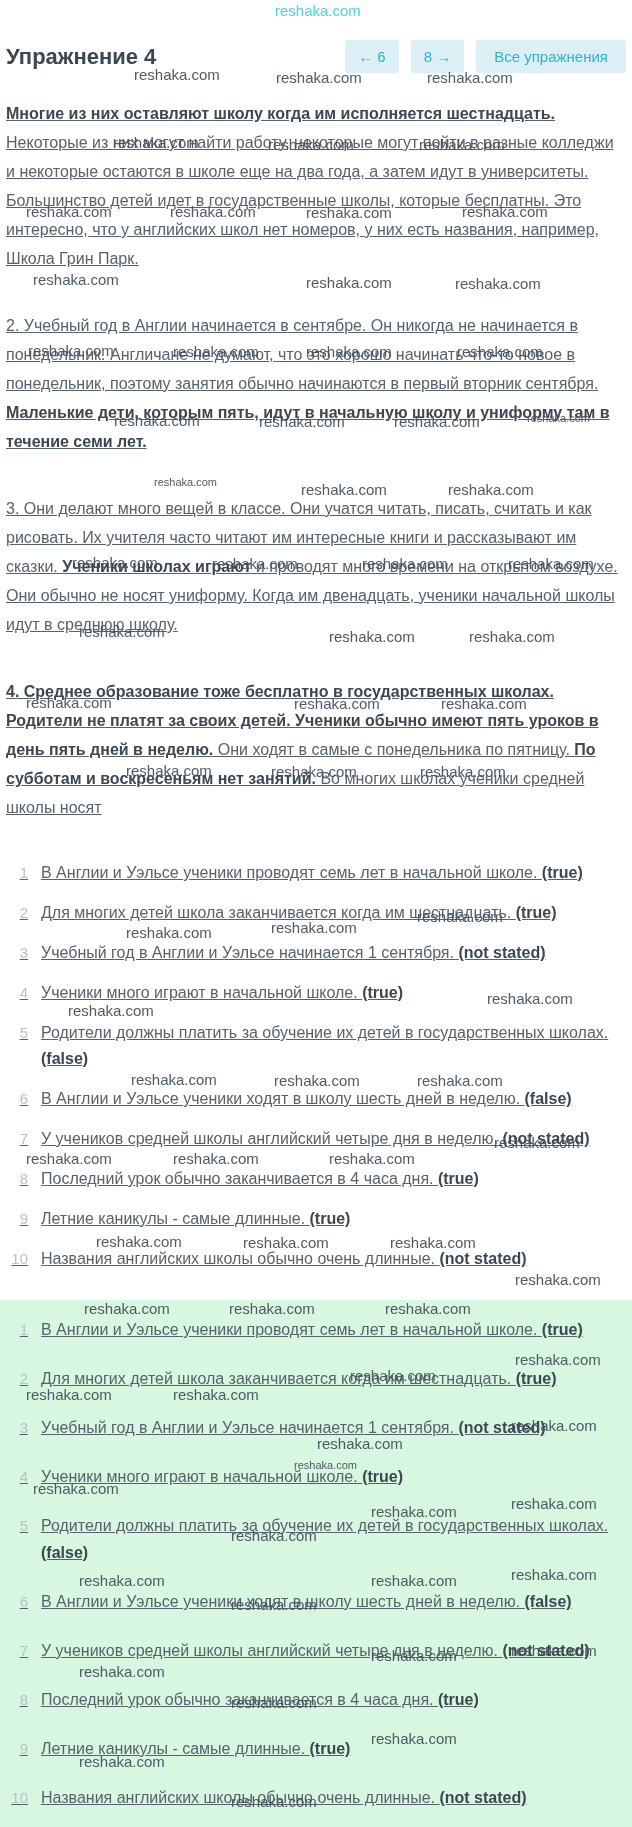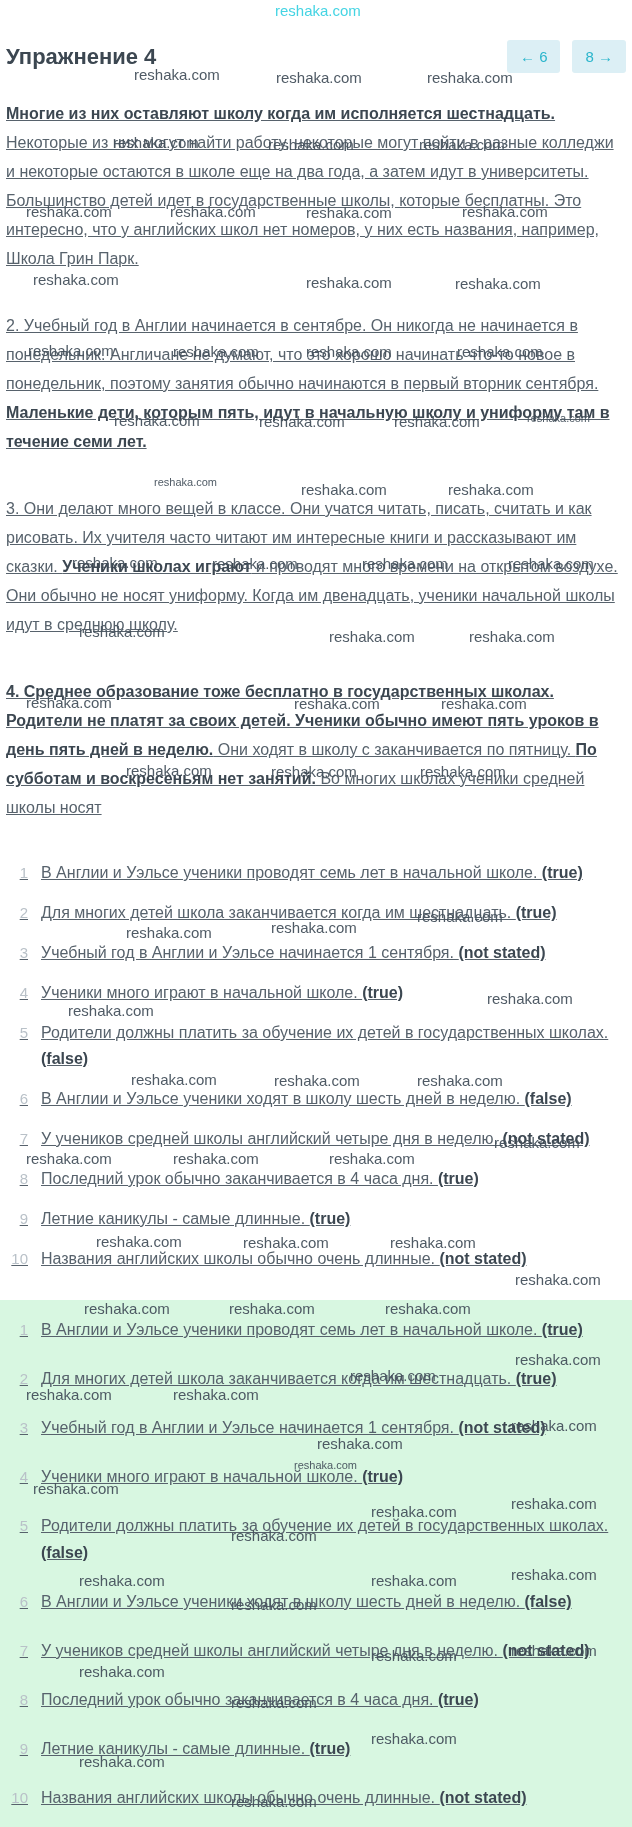--- a/index.html
+++ b/index.html
@@ -157,29 +157,30 @@
     <span class="watermark" style="left: 371px; top: 1730px;">reshaka.com</span>
     <span class="watermark" style="left: 79px; top: 1753px;">reshaka.com</span>
     <span class="watermark" style="left: 231px; top: 1793px;">reshaka.com</span>
   </div>
 
 <div class="header">
   <div class="title">Упражнение 4</div>
   <div class="nav">
     <button class="nav-btn">← 6</button>
     <button class="nav-btn">8 →</button>
+    <button class="nav-btn wide">Все упражнения</button>
   </div>
 </div>
 
 <div class="content">
   <div>
       <div class="para"><b>Многие из них оставляют школу когда им исполняется шестнадцать.</b><span> Некоторые из них могут найти работу, некоторые могут пойти в разные колледжи и некоторые остаются в школе еще на два года, а затем идут в университеты. Большинство детей идет в государственные школы, которые бесплатны. Это интересно, что у английских школ нет номеров, у них есть названия, например, Школа Грин Парк.</span></div>
       <div class="para"><span>2. Учебный год в Англии начинается в сентябре. Он никогда не начинается в понедельник. Англичане не думают, что это хорошо начинать что-то новое в понедельник, поэтому занятия обычно начинаются в первый вторник сентября. </span><b>Маленькие дети, которым пять, идут в начальную школу и униформу там в течение семи лет.</b></div>
       <div class="para"><span>3. Они делают много вещей в классе. Они учатся читать, писать, считать и как рисовать. Их учителя часто читают им интересные книги и рассказывают им сказки. </span><b>Ученики школах играют</b><span> и проводят много времени на открытом воздухе. Они обычно не носят униформу. Когда им двенадцать, ученики начальной школы идут в среднюю школу.</span></div>
-      <div class="para"><b>4. Среднее образование тоже бесплатно в государственных школах. Родители не платят за своих детей. Ученики обычно имеют пять уроков в день пять дней в неделю.</b><span> Они ходят в школу с заканчивается по пятницу. </span><b>По субботам и воскресеньям нет занятий.</b><span> Во многих школах ученики средней школы носят</span></div>
+      <div class="para"><b>4. Среднее образование тоже бесплатно в государственных школах. Родители не платят за своих детей. Ученики обычно имеют пять уроков в день пять дней в неделю.</b><span> Они ходят в самые с понедельника по пятницу. </span><b>По субботам и воскресеньям нет занятий.</b><span> Во многих школах ученики средней школы носят</span></div>
     </div>
   <div class="qlist">
       <div class="qrow">
         <span class="qnum">1</span>
         <span class="qtext">В Англии и Уэльсе ученики проводят семь лет в начальной школе. <b>(true)</b></span>
       </div>
       <div class="qrow">
         <span class="qnum">2</span>
         <span class="qtext">Для многих детей школа заканчивается когда им шестнадцать. <b>(true)</b></span>
       </div>

